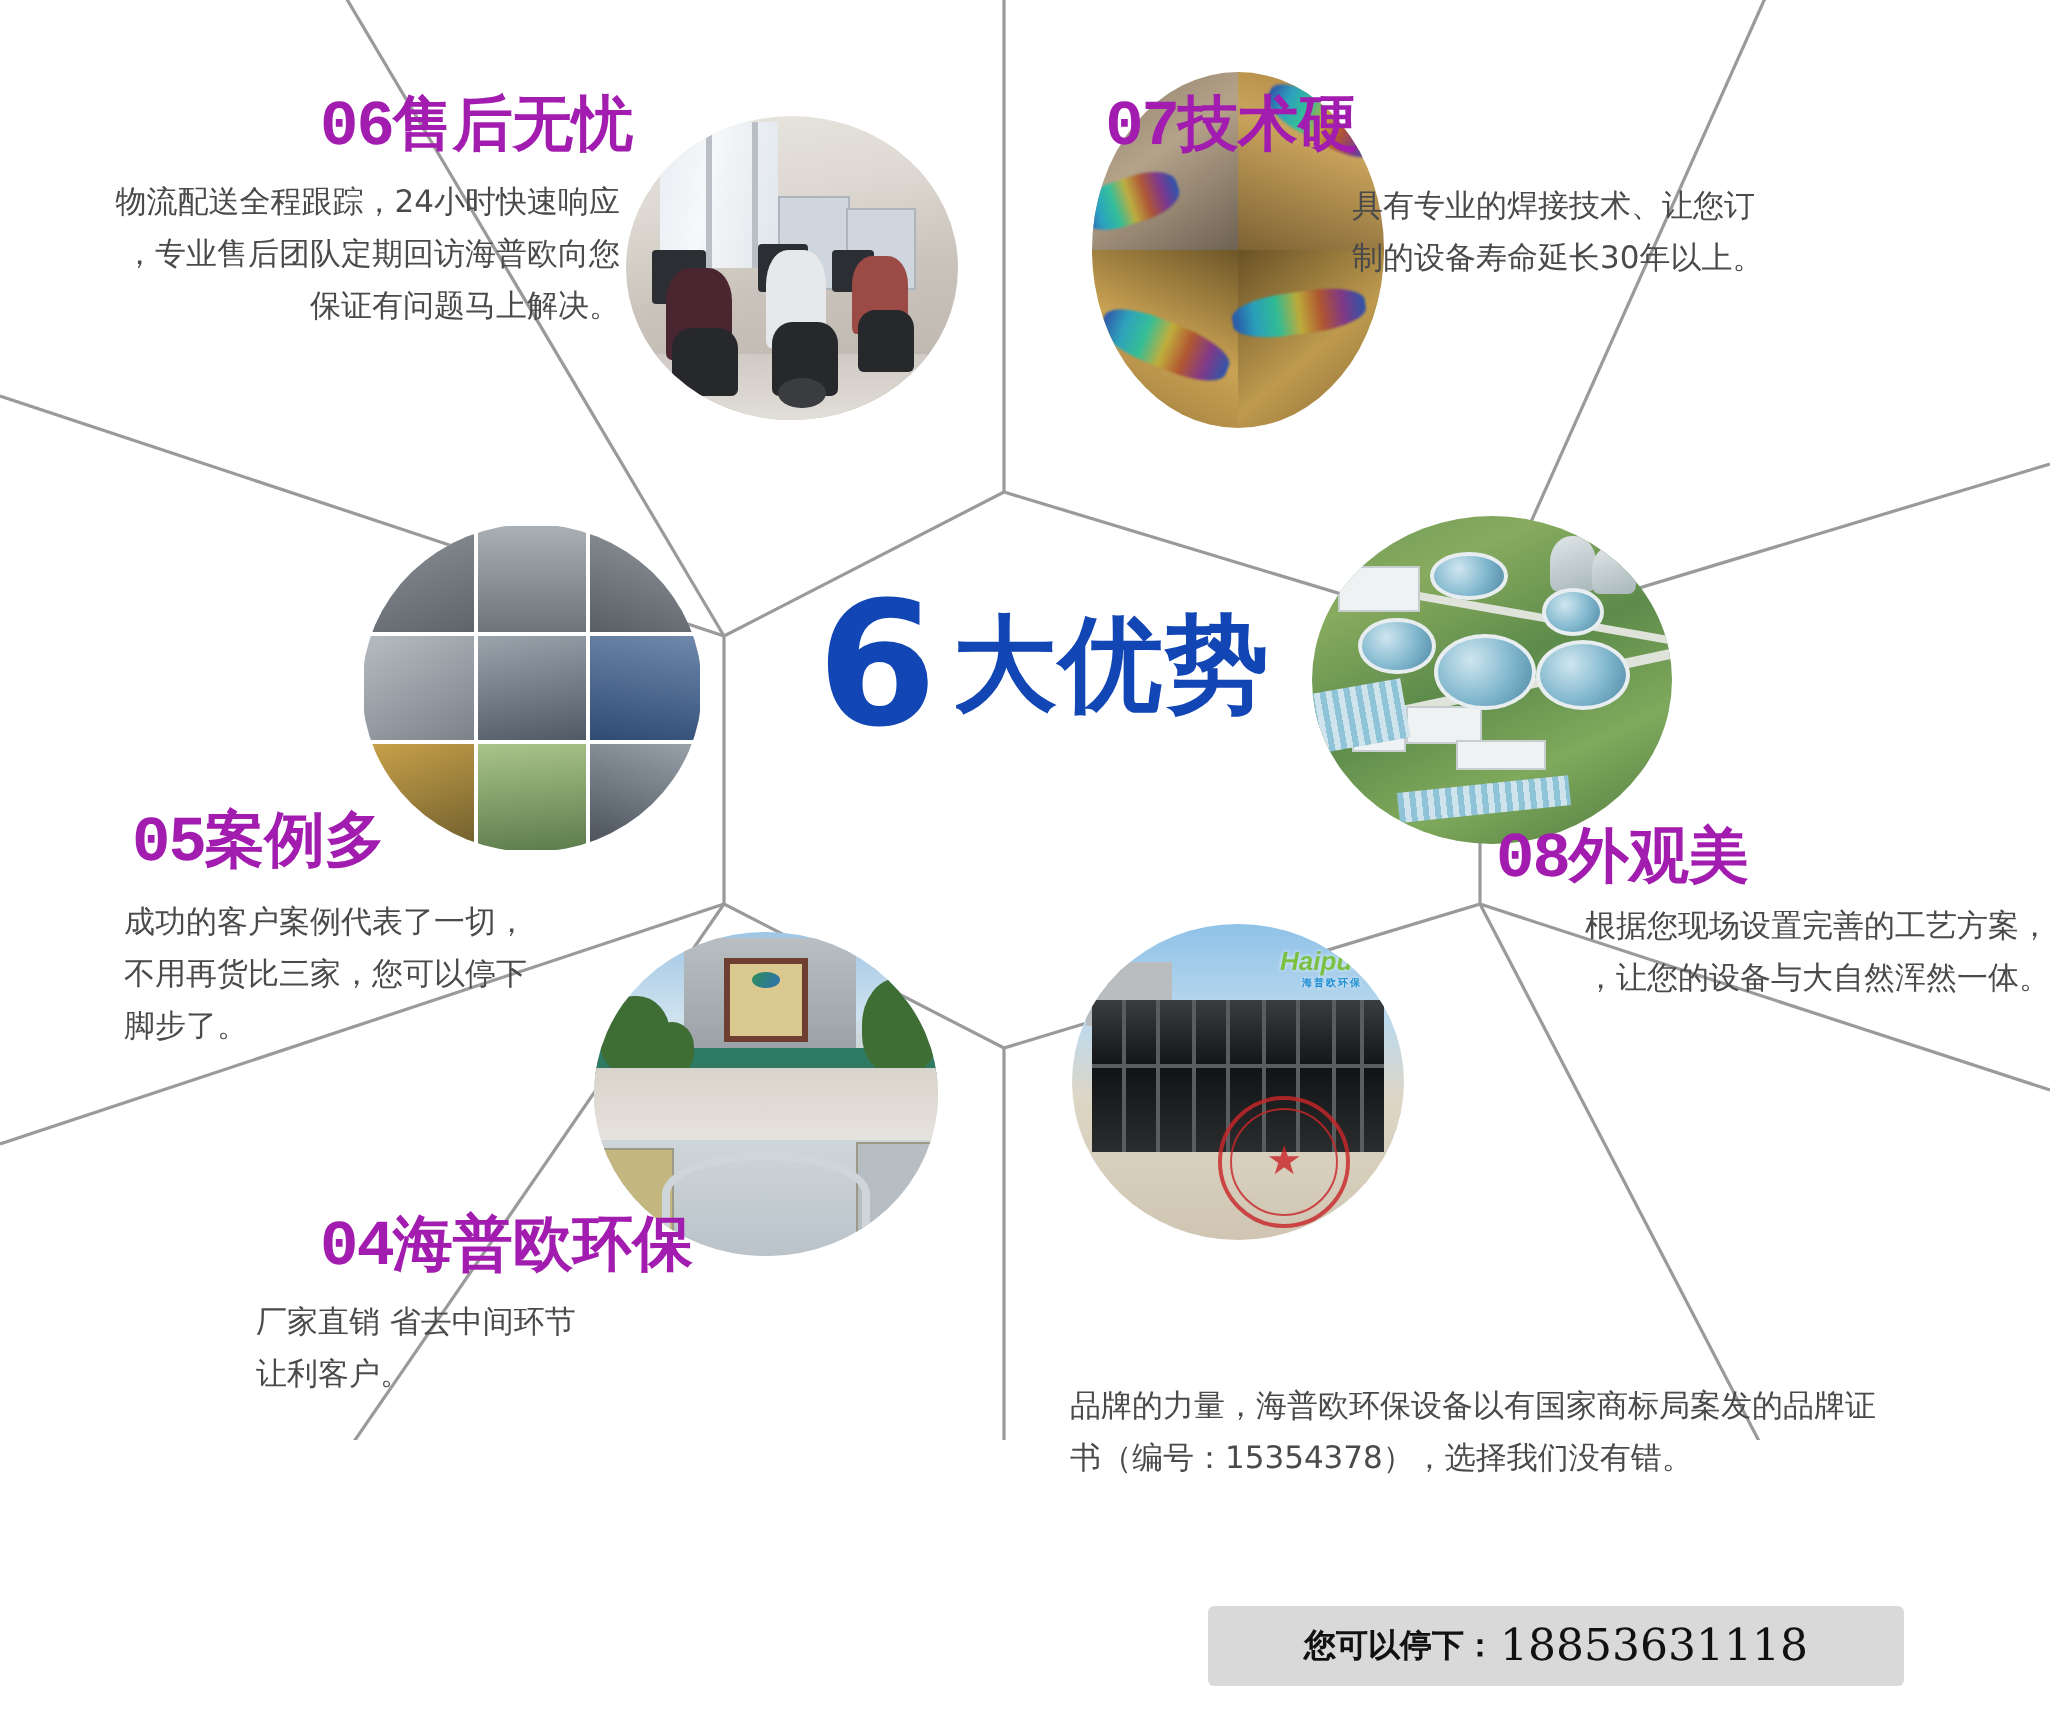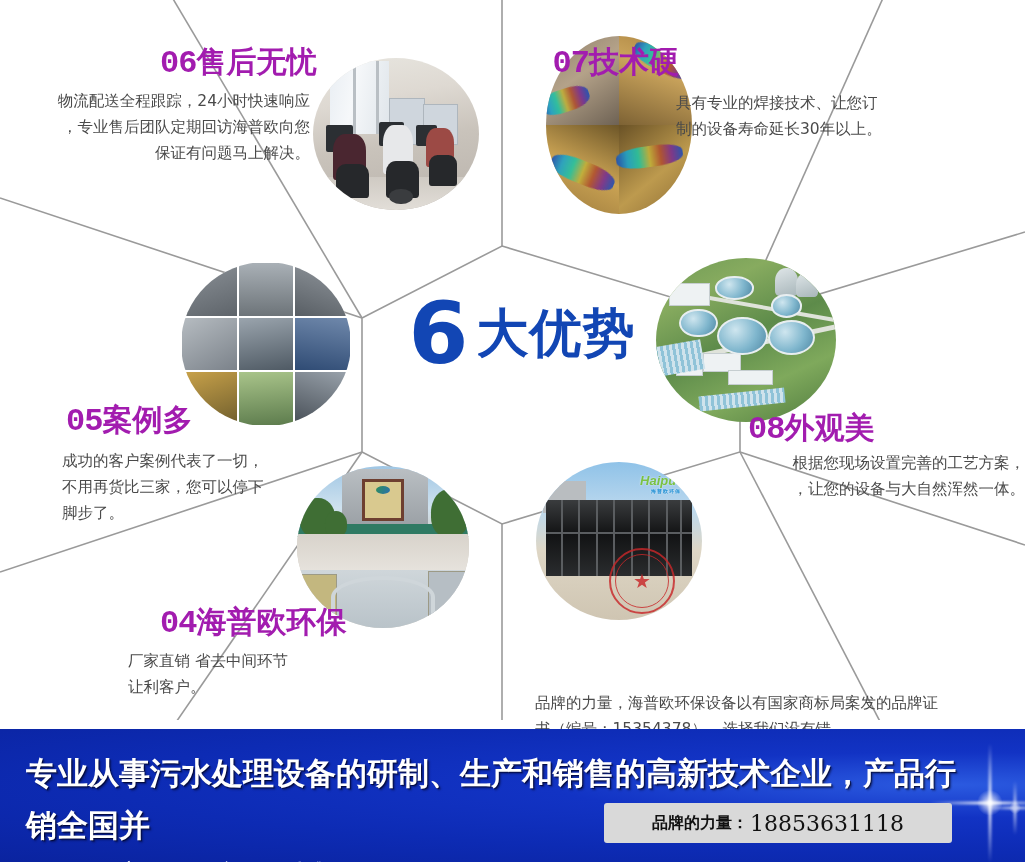--- a/index.html
+++ b/index.html
@@ -310,34 +310,18 @@
   <div class="body b04 ta-l">厂家直销 省去中间环节
 让利客户。</div>
 
   <div class="head h05 ta-l">
     <span class="num">05</span><span>案例多</span>
   </div>
   <div class="body b05 ta-l">成功的客户案例代表了一切，
 不用再货比三家，您可以停下
 脚步了。</div>
 
-  <div class="banner">
-    <div class="sparkle" style="left:930px;top:14px;width:120px;height:120px;">
-      <div class="sp-v"></div>
-        <div class="sp-h"></div>
-        <div class="sp-core"></div>
-    </div>
-    <div class="sparkle" style="left:988px;top:52px;width:54px;height:54px;opacity:.75;">
-      <div class="sp-v"></div>
-        <div class="sp-h"></div>
-        <div class="sp-core"></div>
-    </div>
-    <div class="banner-text">
-      <div>专业从事污水处理设备的研制、生产和销售的高新技术企业，产品行销全国并</div>
-      <div>远销欧美，山东省重点扶持的环保设备企业。</div>
-    </div>
-  </div>
   <div class="hotline">
-    <span class="lbl">品牌的力量：</span>
+    <span class="lbl">您可以停下：</span>
     <span class="num">18853631118</span>
   </div>
 
 </div>
 
 </body></html>

